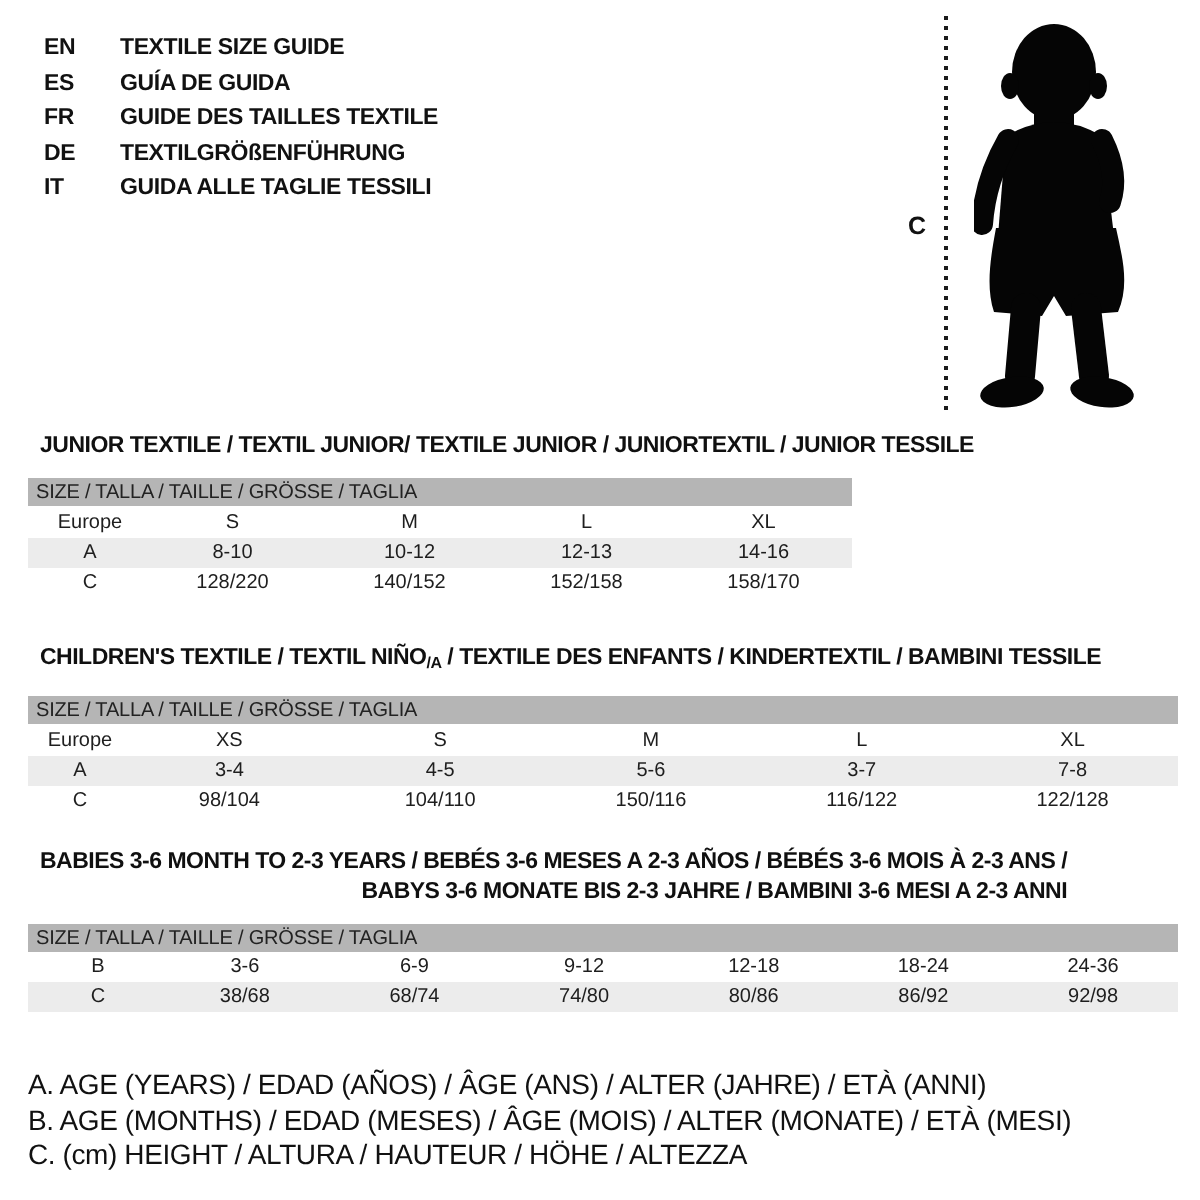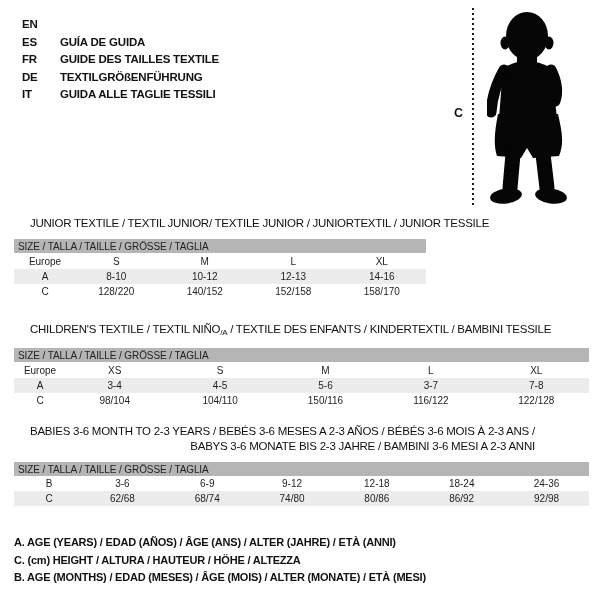--- a/index.html
+++ b/index.html
@@ -15,45 +15,46 @@
   .lang-code{width:38px;flex:0 0 38px;}
   
   .measure-line{
     position:absolute;left:472px;top:8px;width:2px;height:200px;
     background-image:repeating-linear-gradient(to bottom,#1b1b1b 0 2px,transparent 2px 5px);
   }
   .measure-label{position:absolute;left:454px;top:106px;font-weight:bold;font-size:12.5px;}
   .baby-svg{position:absolute;left:487px;top:6px;}
   
   .sec-title{
-    position:absolute;left:30px;font-weight:normal;font-size:11.5px;letter-spacing:-0.25px;
+    position:absolute;left:20px;font-weight:bold;font-size:11.5px;letter-spacing:-0.25px;
     white-space:nowrap;color:#101010;
   }
   .sec-title .subscript{font-size:8px;vertical-align:-2px;}
   .sec-title .tline{line-height:15px;}
   .size-table{position:absolute;border-collapse:collapse;table-layout:fixed;font-size:10px;color:#1e1e1e;}
   .size-table td{padding:0;text-align:center;white-space:nowrap;overflow:hidden;height:15px;}
   .size-table td.first{text-align:center;padding-left:4px;}
   .size-table tr.size-hdr td{
     background:#b5b5b5;text-align:left;padding-left:4px;height:14px;color:#222;
     letter-spacing:-0.1px;
     margin-left:25px;
   }
   .size-table tr.cols td{height:16px;}
   .size-table tr.shaded td{background:#ececec;}
   
-  .legend{position:absolute;left:14px;top:534px;font-weight:bold;font-size:11px;letter-spacing:-0.2px;}
+  .legend{position:absolute;left:14px;top:534px;font-weight:normal;font-size:14px;letter-spacing:-0.2px;}
   .legend div{line-height:17.5px;white-space:nowrap;}
 </style>
 </head>
 <body>
 
 <div class="lang-list">
   <div class="lang-row">
     <span class="lang-code">EN</span>
+    <span class="lang-title">TEXTILE SIZE GUIDE</span>
   </div>
   <div class="lang-row">
     <span class="lang-code">ES</span>
     <span class="lang-title">GUÍA DE GUIDA</span>
   </div>
   <div class="lang-row">
     <span class="lang-code">FR</span>
     <span class="lang-title">GUIDE DES TAILLES TEXTILE</span>
   </div>
   <div class="lang-row">
@@ -199,27 +200,27 @@
     <td class="first">B</td>
     <td>3-6</td>
     <td>6-9</td>
     <td>9-12</td>
     <td>12-18</td>
     <td>18-24</td>
     <td>24-36</td>
   </tr>
   <tr class="shaded">
     <td class="first">C</td>
-    <td>62/68</td>
+    <td>38/68</td>
     <td>68/74</td>
     <td>74/80</td>
     <td>80/86</td>
     <td>86/92</td>
     <td>92/98</td>
   </tr>
 </tbody>
   </table>
 
 <div class="legend">
   <div>A. AGE (YEARS) / EDAD (AÑOS) / ÂGE (ANS) / ALTER (JAHRE) / ETÀ (ANNI)</div>
+  <div>B. AGE (MONTHS) / EDAD (MESES) / ÂGE (MOIS) / ALTER (MONATE) / ETÀ (MESI)</div>
   <div>C. (cm) HEIGHT / ALTURA / HAUTEUR / HÖHE / ALTEZZA</div>
-  <div>B. AGE (MONTHS) / EDAD (MESES) / ÂGE (MOIS) / ALTER (MONATE) / ETÀ (MESI)</div>
 </div>
 
 </body></html>

